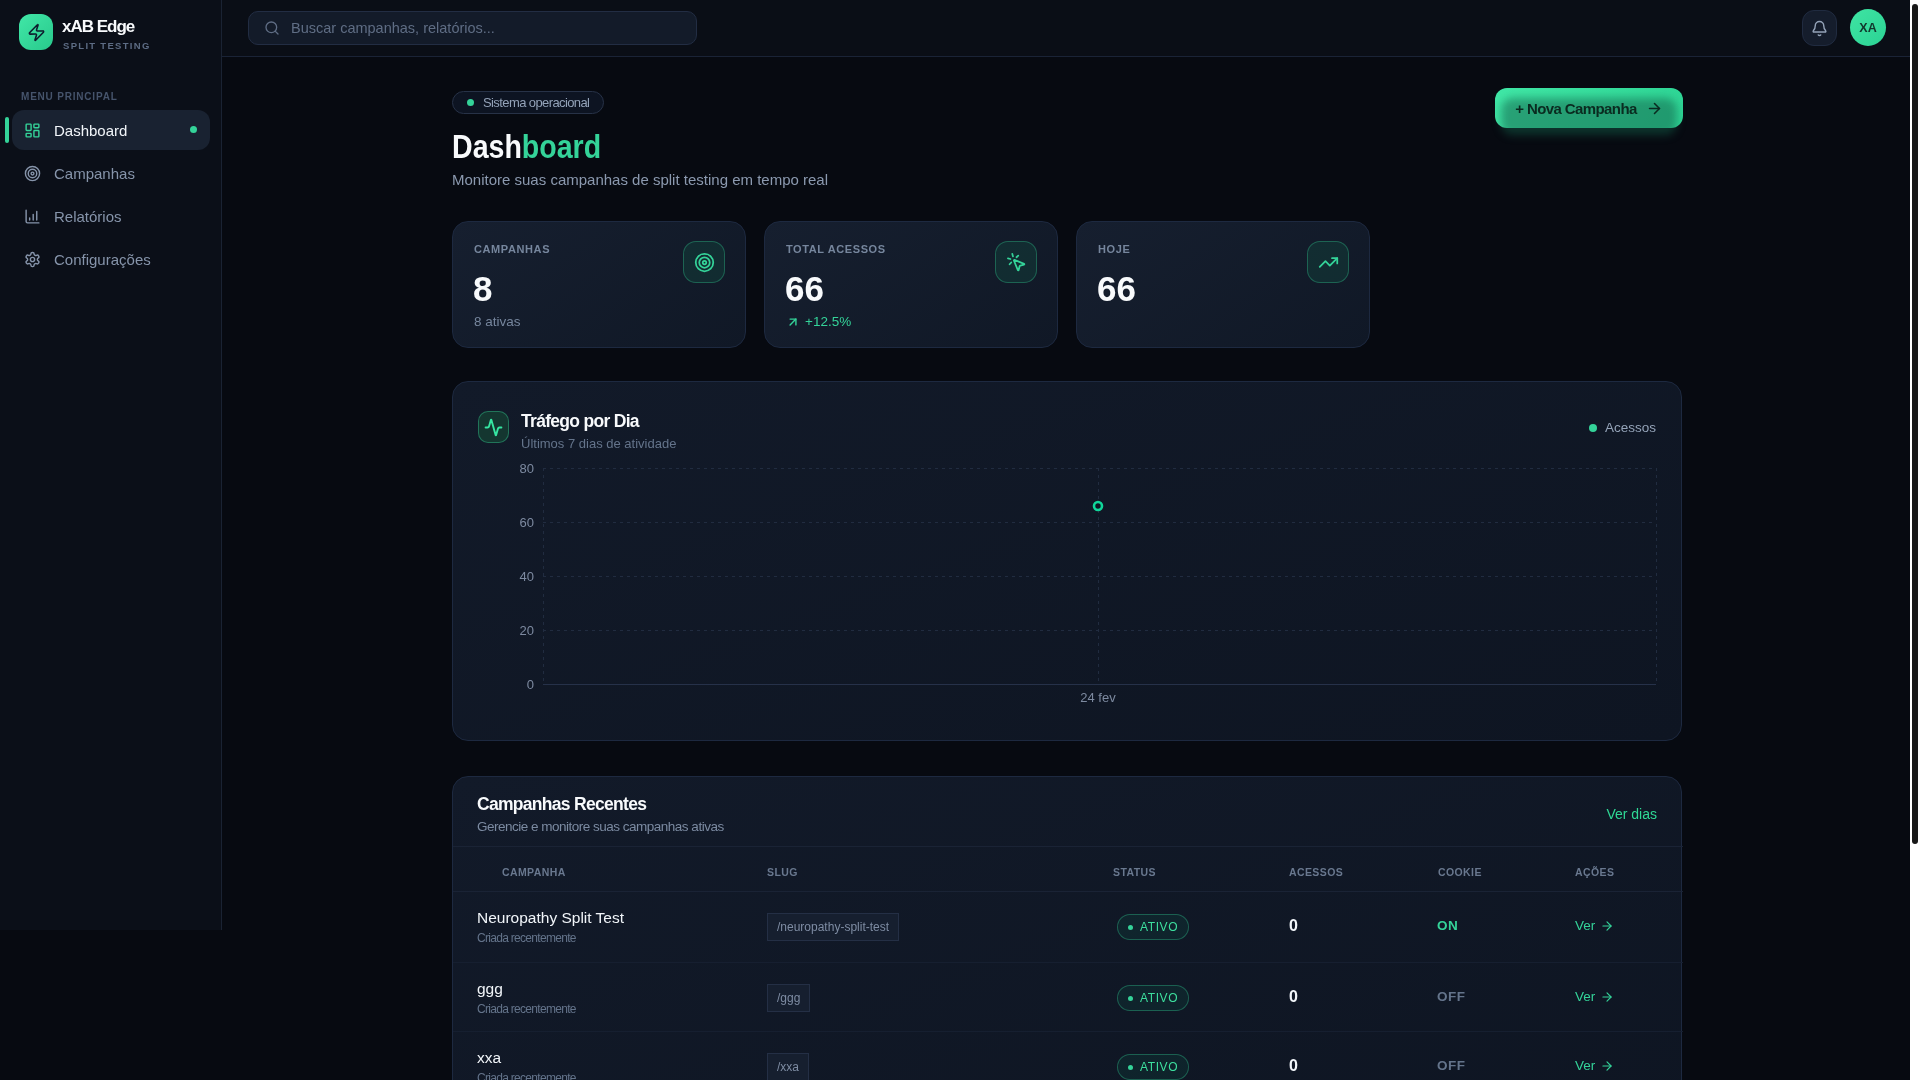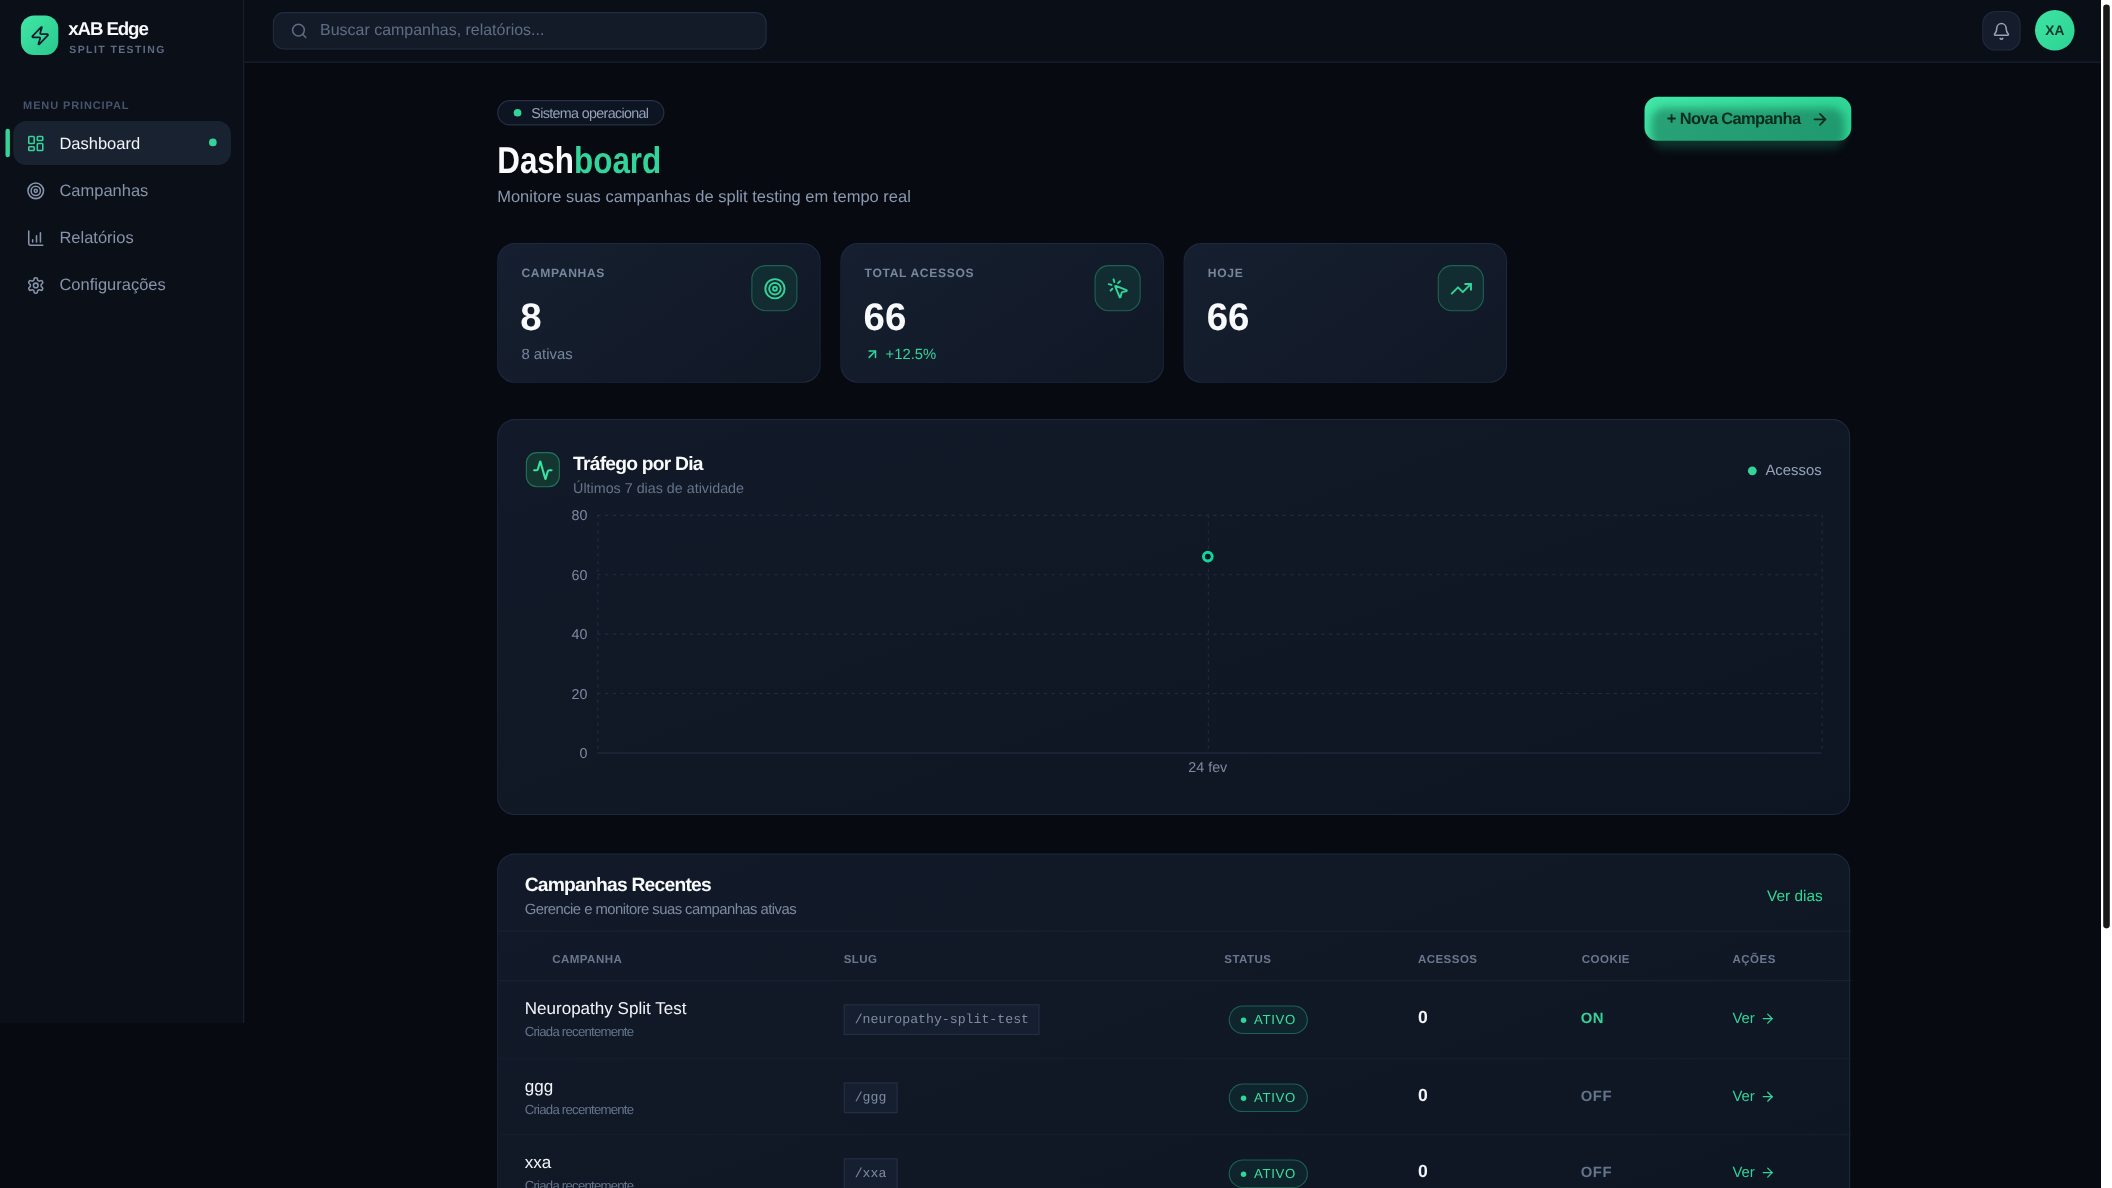--- a/index.html
+++ b/index.html
@@ -62,21 +62,21 @@
   .table-card { position:absolute; left:0; top:719px; width:1230px; height:400px; border-radius:16px; border:1px solid #1d2940; background:linear-gradient(160deg,#121a29 0%,#0e1522 100%); }
   .tc-title { position:absolute; left:24px; top:17px; font-size:17.5px; font-weight:bold; letter-spacing:-0.7px; color:#f8fafc; }
   .tc-sub { position:absolute; left:24px; top:42px; font-size:13.5px; letter-spacing:-0.5px; color:#7b8aa1; }
   .ver-todas { position:absolute; right:24px; top:29px; font-size:14px; color:#2fd895; }
   .thead { position:absolute; left:0; top:69px; width:1230px; height:46px; border-top:1px solid #1a2335; border-bottom:1px solid #1a2335; }
   .th { position:absolute; top:19px; font-size:10.5px; font-weight:bold; letter-spacing:0.4px; color:#69788f; }
   .row { position:absolute; left:0; width:1230px; height:70px; }
   .row + .row { border-top:1px solid #161f30; }
   .row .name { position:absolute; left:24px; top:17px; font-size:15.5px; font-weight:500; color:#f1f5f9; }
   .row .created { position:absolute; left:24px; top:39px; font-size:12px; letter-spacing:-0.7px; color:#64748b; }
-  .slug { position:absolute; left:314px; top:21px; height:28px; display:inline-flex; align-items:center; padding:0 9px; background:#161f2f; border:1px solid #242f45; border-radius:0; font-family:Liberation Mono, monospace; font-size:12px; color:#7e8ca3; }
+  .slug { position:absolute; left:314px; top:21px; height:28px; display:inline-flex; align-items:center; padding:0 9px; background:#161f2f; border:1px solid #242f45; border-radius:0; font-family:Liberation Sans, sans-serif; font-size:12px; color:#7e8ca3; }
   .status { position:absolute; left:664px; top:22px; height:26px; display:inline-flex; align-items:center; padding:0 10px; border-radius:999px; background:rgba(16,185,129,0.08); border:1px solid rgba(52,211,153,0.35); }
   .status .dot { width:5px; height:5px; border-radius:50%; background:#34d399; margin-right:7px; }
   .status span { font-size:12px; font-weight:normal; letter-spacing:0.6px; color:#3ddf9e; }
   .acessos { position:absolute; left:836px; top:25px; font-size:16px; font-weight:bold; color:#f1f5f9; }
   .cookie { position:absolute; left:984px; top:26px; font-size:13.5px; font-weight:bold; letter-spacing:0.5px; }
   .cookie.on { color:#34d399; }
   .cookie.off { color:#64748b; }
   .ver { position:absolute; left:1122px; top:26px; font-size:13.5px; color:#34d399; display:flex; align-items:flex-end; gap:5px; }
 
   

